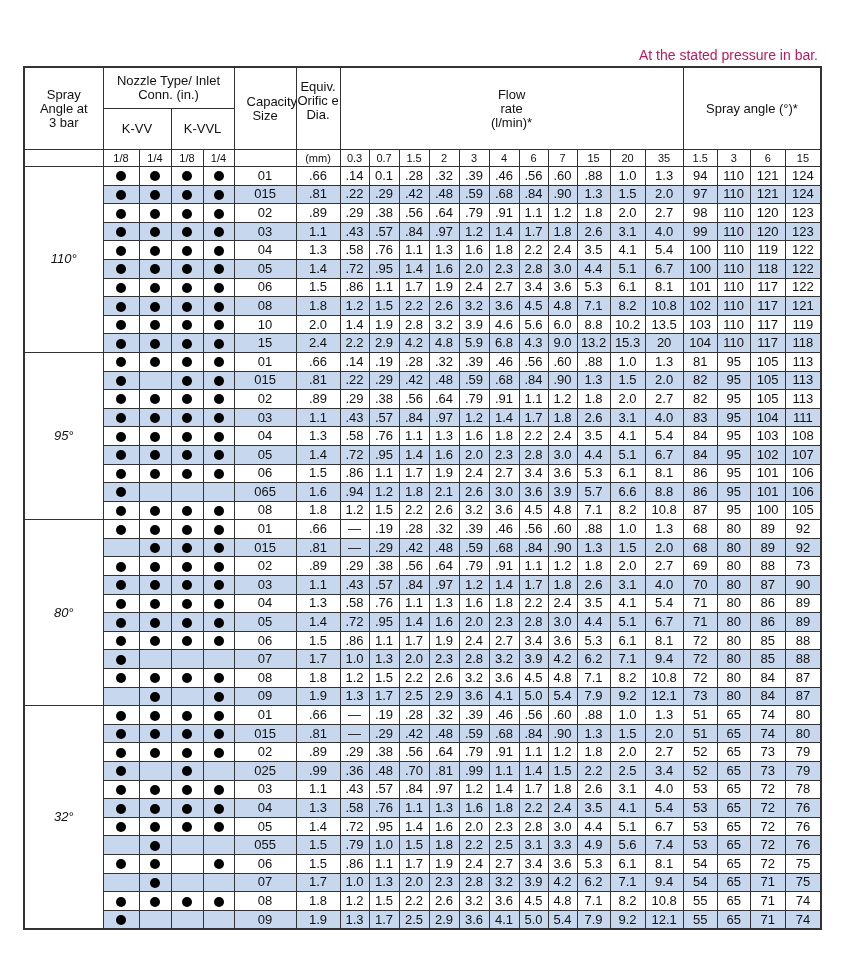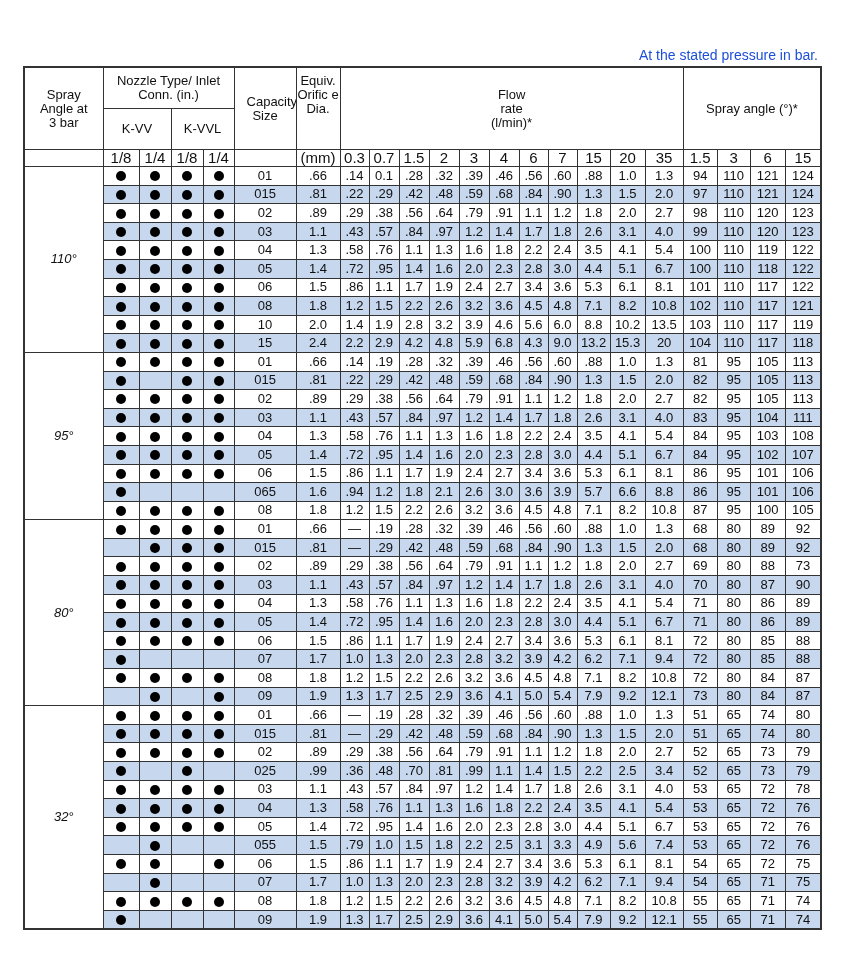--- a/index.html
+++ b/index.html
@@ -1,26 +1,26 @@
 <!DOCTYPE html>
 <html><head>
 <meta charset="utf-8">
 <style>
   html, body { margin: 0; padding: 0; background: #ffffff; }
   body { width: 850px; height: 980px; position: relative; overflow: hidden;
          font-family: "Liberation Sans", sans-serif; color: #111; }
-  .note { position: absolute; top: 47px; right: 32px; font-size: 14px; color: #1d4ed8; }
+  .note { position: absolute; top: 47px; right: 32px; font-size: 14px; color: #be185d; }
   table.spec { position: absolute; left: 23px; top: 66px; border-collapse: collapse;
                table-layout: fixed; width: 797px; border: 2px solid #333; }
   table.spec td, table.spec th { border: 1.5px solid #333; padding: 0; text-align: center;
                font-weight: normal; font-size: 13px; line-height: 14px; overflow: hidden; white-space: nowrap; }
   table.spec th.wrap { white-space: normal; }
   thead tr.h1 th { height: 40px; }
   thead tr.h2 th { height: 40px; margin-left: 24px; }
-  thead tr.h3 th { height: 16px; font-size: 15px; }
+  thead tr.h3 th { height: 16px; font-size: 11px; }
   tbody td { height: 17.6px; font-size: 13px; }
   tbody tr.alt td.d { background: #c6d7ee; }
   td.angle { background: #fff !important; vertical-align: middle; font-style: italic; }
   .dot { display: inline-block; width: 10px; height: 10px; border-radius: 50%; background: #000; vertical-align: middle; }
 </style>
 </head>
 <body>
 
 <div class="note">At the stated pressure in bar.</div>
 
@@ -47,21 +47,21 @@
     <col style="width:34px">
       <col style="width:33px">
       <col style="width:35px">
       <col style="width:36px">
   </colgroup>
   <thead>
     <tr class="h1">
       <th rowspan="2" class="wrap" style="padding:0 14px">Spray Angle at 3 bar</th>
       <th colspan="4" class="wrap" style="padding:0 10px">Nozzle Type/ Inlet Conn. (in.)</th>
       <th rowspan="2" class="wrap" style="padding:0 12px">Capacity Size</th>
-      <th rowspan="2" class="wrap" style="vertical-align:top;padding-top:6px">Equiv. Orific e Dia.</th>
+      <th rowspan="2" class="wrap" style="vertical-align:top;padding-top:12px">Equiv. Orific e Dia.</th>
       <th colspan="11" rowspan="2" class="wrap" style="padding:0 150px">Flow rate (l/min)*</th>
       <th colspan="4" rowspan="2" class="wrap">Spray angle (°)*</th>
     </tr>
     <tr class="h2">
       <th colspan="2">K-VV</th>
       <th colspan="2">K-VVL</th>
     </tr>
     <tr class="h3" id="h3row">
       <th style="border-top:none"></th>
     <th>1/8</th>

